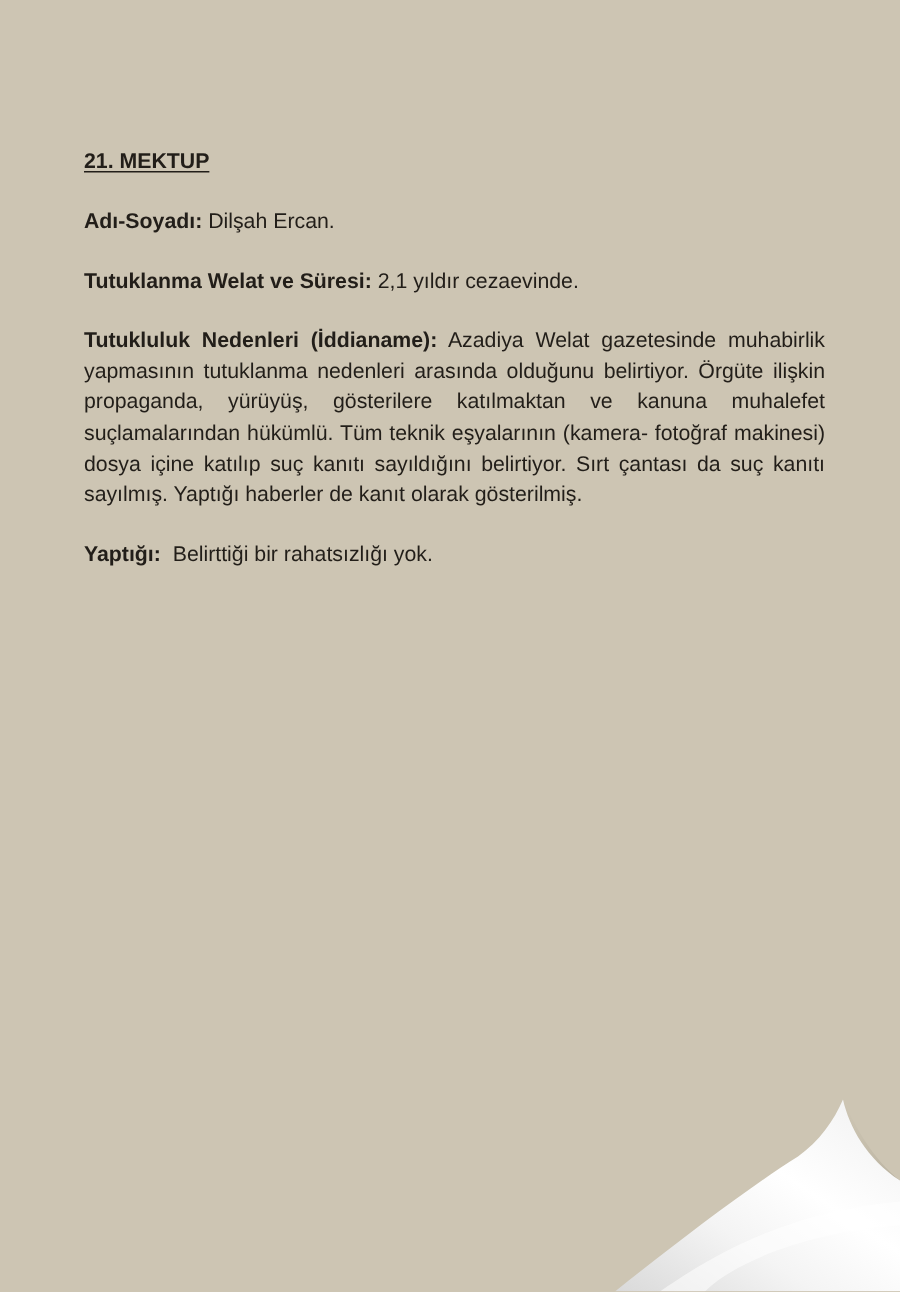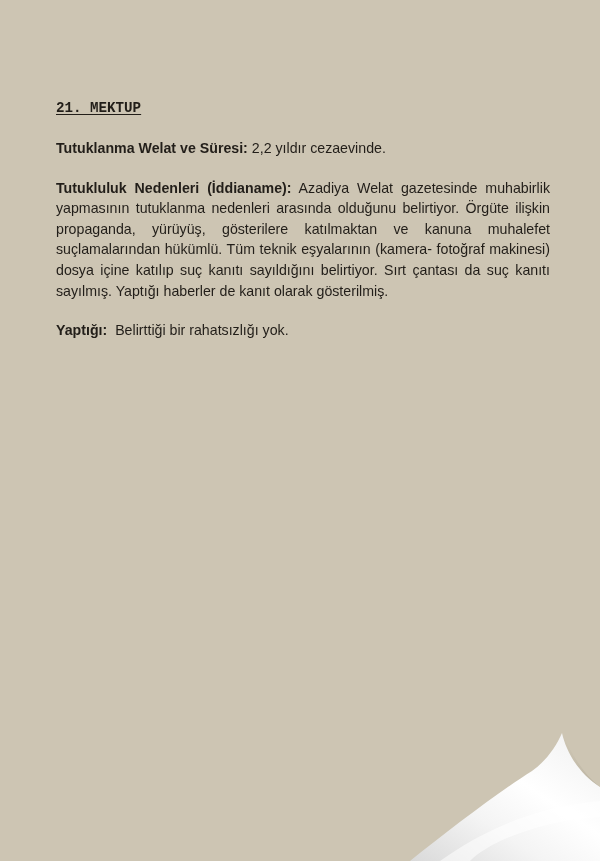--- a/index.html
+++ b/index.html
@@ -22,21 +22,20 @@
       width: 494px;
       font-size: 14.2px;
       line-height: 20.6px;
     }
     .title {
       font-weight: bold;
       text-decoration: underline;
       text-underline-offset: 2px;
       margin: 0 0 19.5px 0;
       font-size: 14.2px;
-      font-family: Liberation Mono, monospace;
     }
     .para {
       margin: 0 0 19px 0;
       text-align: justify;
     }
     .para .label {
       font-weight: bold;
     }
     .curl {
       position: absolute;
@@ -46,25 +45,28 @@
       height: 140px;
       pointer-events: none;
     }
   </style>
 </head>
 <body>
 
 <div class="page">
   <div class="title">21. MEKTUP</div>
 
+  <p class="para">
+    <span class="label">Adı-Soyadı:</span><span> Dilşah Ercan.</span>
+  </p>
 
 
 
   <p class="para">
-    <span class="label">Tutuklanma Welat ve Süresi:</span><span> 2,2 yıldır cezaevinde.</span>
+    <span class="label">Tutuklanma Welat ve Süresi:</span><span> 2,1 yıldır cezaevinde.</span>
   </p>
 
   <p class="para">
     <span class="label">Tutukluluk Nedenleri (İddianame):</span><span> Azadiya Welat gazetesinde muhabirlik yapmasının tutuklanma nedenleri arasında olduğunu belirtiyor. Örgüte ilişkin propaganda, yürüyüş, gösterilere katılmaktan ve kanuna muhalefet suçlamalarından hükümlü. Tüm teknik eşyalarının (kamera- fotoğraf makinesi) dosya içine katılıp suç kanıtı sayıldığını belirtiyor. Sırt çantası da suç kanıtı sayılmış. Yaptığı haberler de kanıt olarak gösterilmiş.</span>
   </p>
 
   <p class="para">
     <span class="label">Yaptığı:</span><span style="white-space: pre; margin-top: 20px;">  Belirttiği bir rahatsızlığı yok.</span>
   </p>
 

